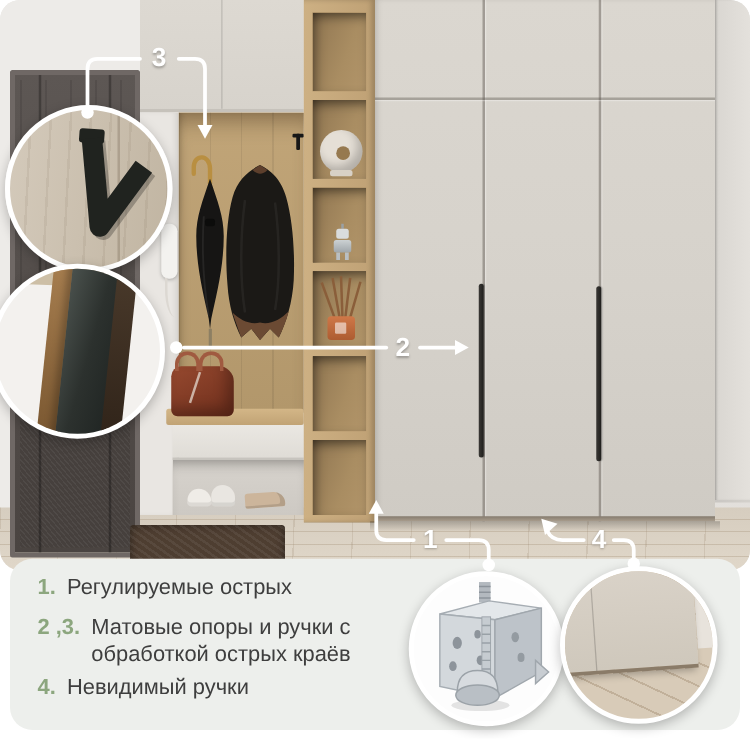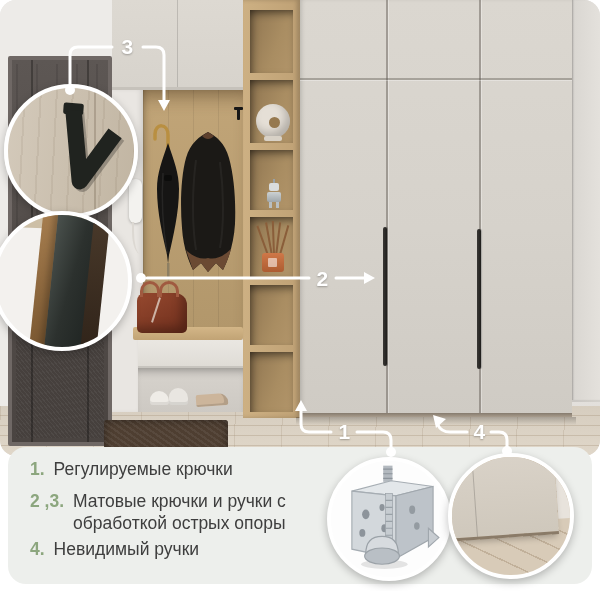--- a/index.html
+++ b/index.html
@@ -230,25 +230,25 @@
     <div class="handle" style="left:383px;top:227px;height:139px;"></div>
     <div class="handle" style="left:477px;top:229px;height:140px;"></div>
     <div class="w-bottom-gap"></div>
     <div class="w-shadow"></div>
     <div class="wall-right"></div>
   </div>
 
   <div class="panel"></div>
   <div class="legend-row row1">
     <span class="num">1.</span>
-    <span class="txt">Регулируемые крючки</span>
+    <span class="txt">Регулируемые острых</span>
   </div>
   <div class="legend-row row2">
     <span class="num">2 ,3.</span>
-    <span class="txt">Матовые крючки и ручки с обработкой острых опоры</span>
+    <span class="txt">Матовые опоры и ручки с обработкой острых краёв</span>
   </div>
   <div class="legend-row row3">
     <span class="num">4.</span>
     <span class="txt">Невидимый ручки</span>
   </div>
 
   <div class="inset circle-hook">
     <div class="grain"></div>
     <div class="joint"></div>
     <svg width="126" height="126" viewBox="0 0 100 100" style="position:absolute;left:0;top:0;">

